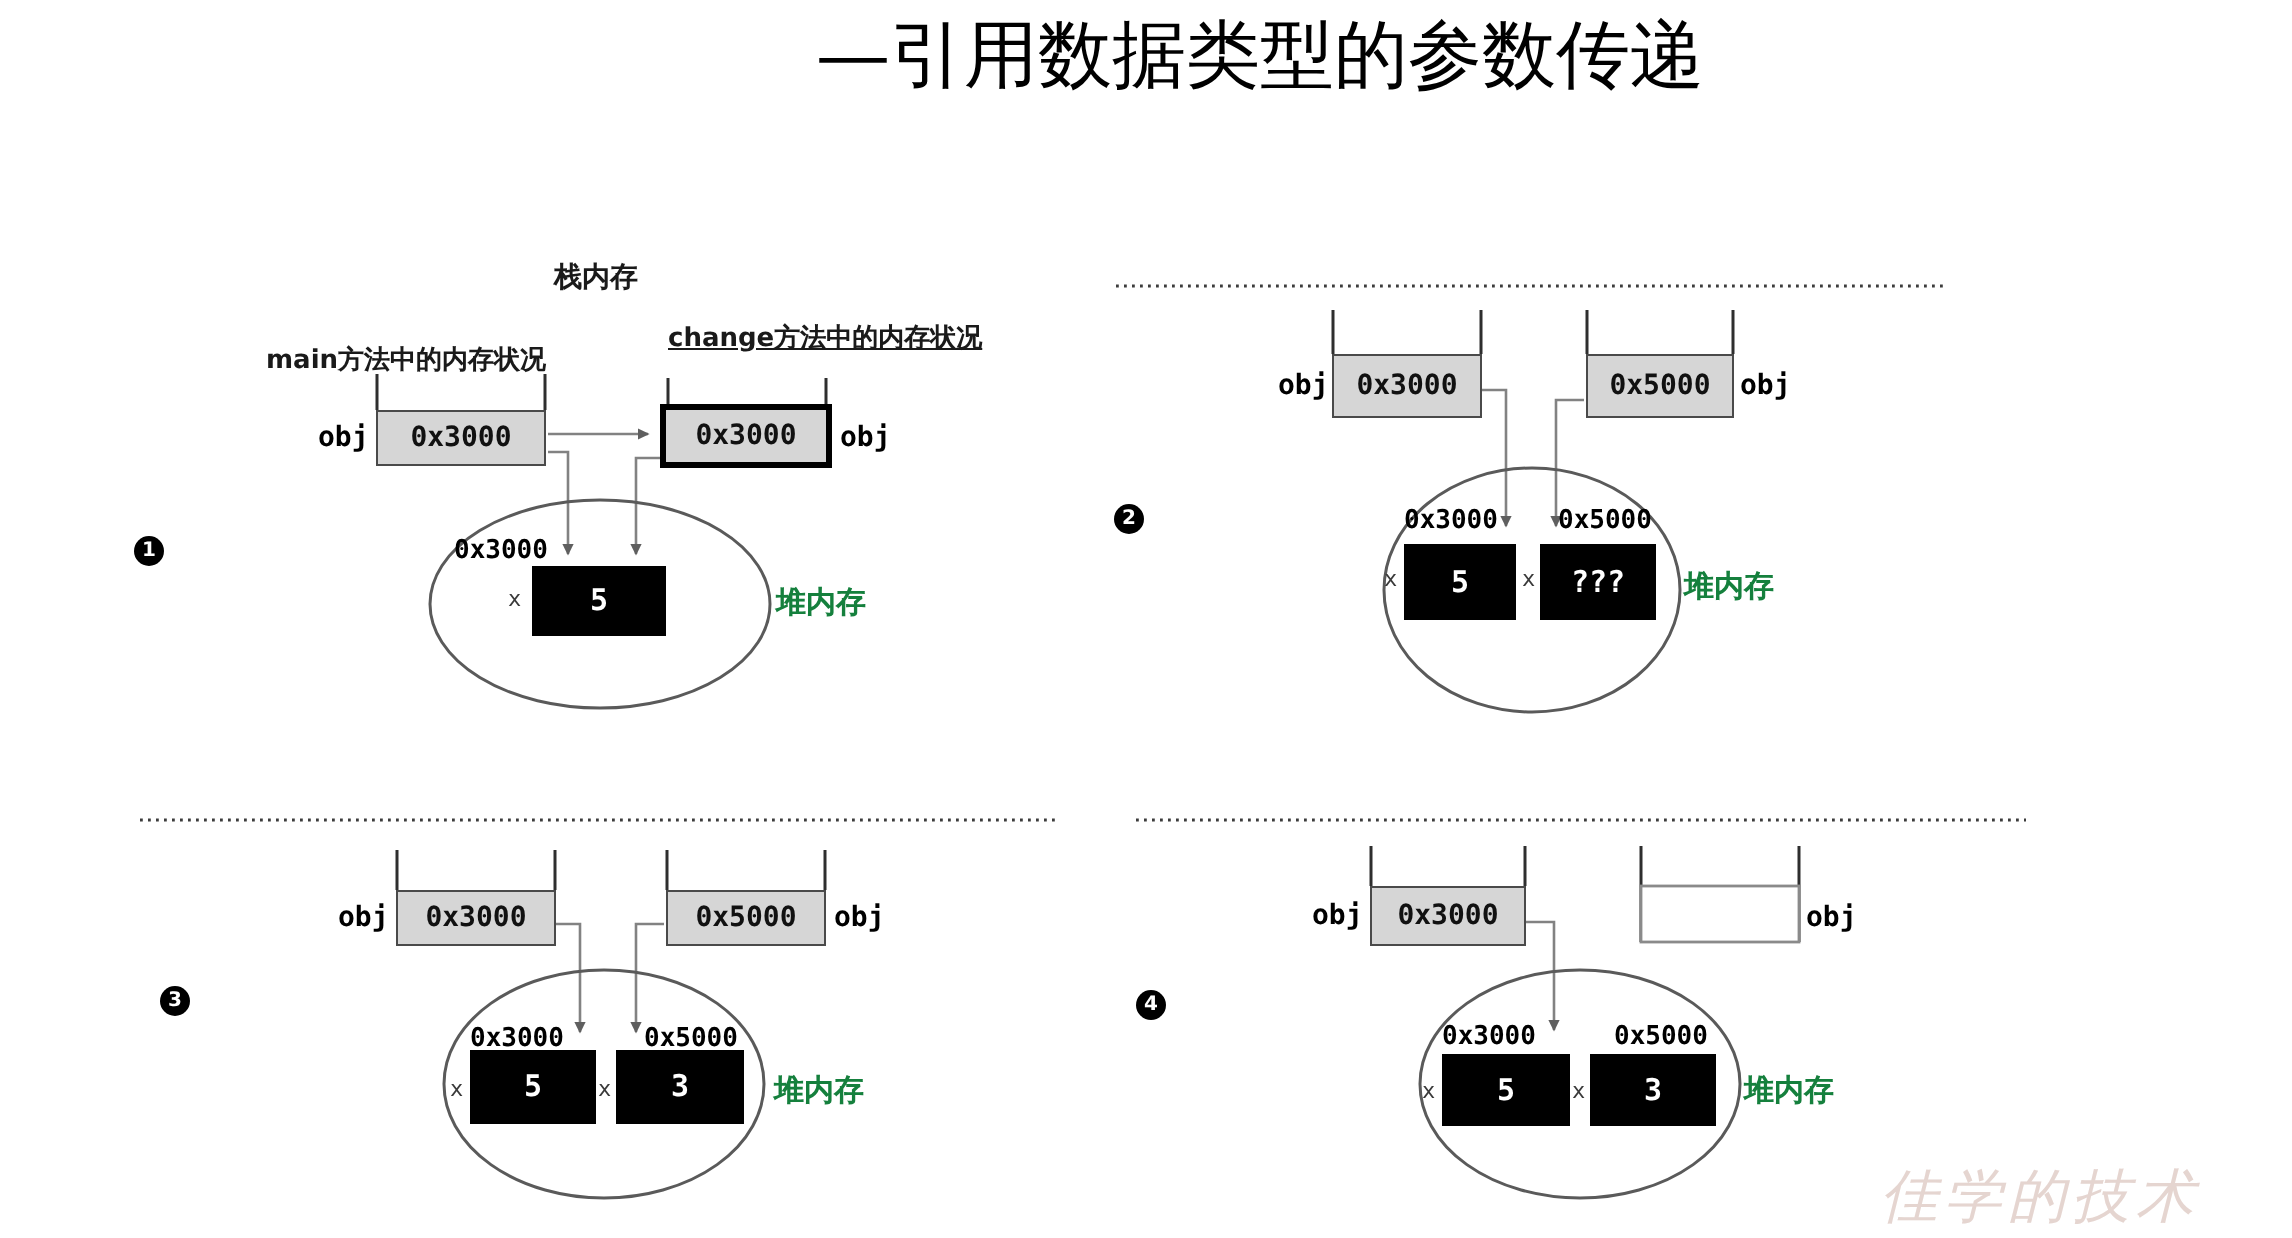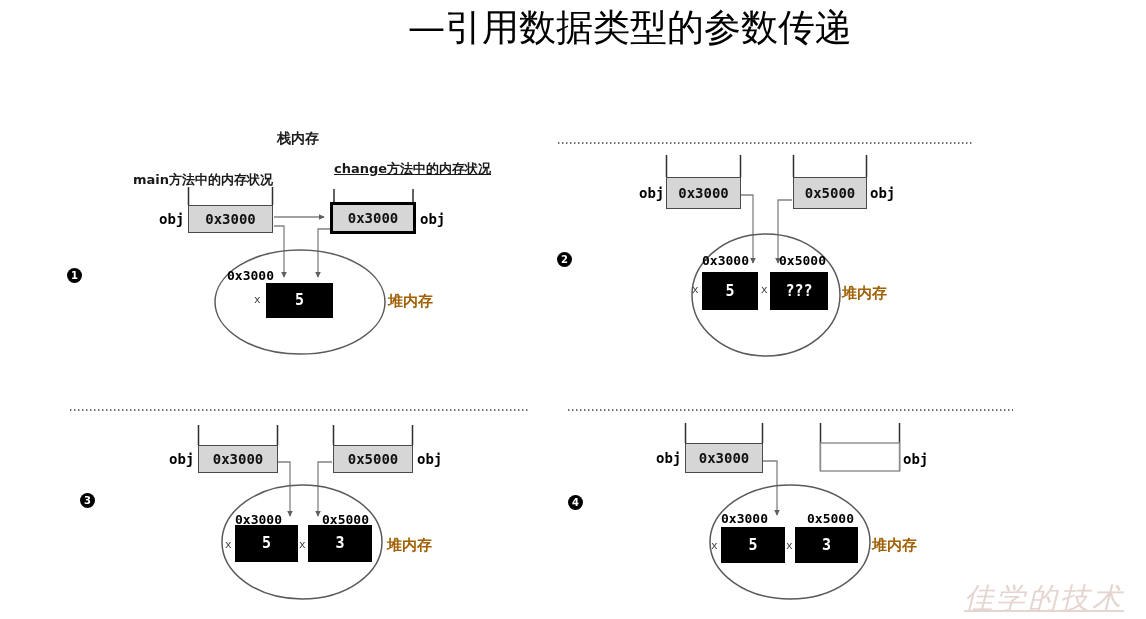--- a/index.html
+++ b/index.html
@@ -10,21 +10,21 @@
   .hdr{font-size:13px;font-weight:bold;color:#1a1a1a;white-space:nowrap;}
   .stackmem{font-size:14px;font-weight:bold;color:#1a1a1a;white-space:nowrap;}
   .sbox{box-sizing:border-box;background:#d6d6d6;border:1px solid #4a4a4a;text-align:center;
         font-family:"DejaVu Sans Mono",monospace;font-weight:bold;font-size:14px;color:#111;}
   .sbox.thick{border:3px solid #000;}
   .hbox{background:#000;color:#fff;text-align:center;
         font-family:"DejaVu Sans Mono",monospace;font-weight:bold;font-size:15px;}
   .addr{font-family:"DejaVu Sans Mono",monospace;font-weight:bold;font-size:13px;color:#000;white-space:nowrap;}
   .objlbl{font-family:"DejaVu Sans Mono",monospace;font-weight:bold;font-size:14px;color:#000;}
   .xlbl{font-family:"DejaVu Sans Mono",monospace;font-size:11px;color:#3a3a3a;}
-  .heaplbl{font-size:15px;font-weight:bold;color:#a16207;white-space:nowrap;}
+  .heaplbl{font-size:15px;font-weight:bold;color:#15803d;white-space:nowrap;}
   .badge{width:15px;height:15px;border-radius:50%;background:#000;color:#fff;text-align:center;
          line-height:15px;font-size:10px;font-weight:bold;font-family:"DejaVu Sans",sans-serif;}
   .watermark{font-family:"DejaVu Serif",serif;font-style:italic;font-size:29px;letter-spacing:3px;
              color:#e5d5d0;white-space:nowrap;}
   svg{position:absolute;left:0;top:0;}
   .dot{stroke:#3c3c3c;stroke-width:1.4;stroke-dasharray:1.4 2.6;fill:none;}
   .cont{stroke:#2e2e2e;stroke-width:1.5;fill:none;}
   .conn{stroke:#828282;stroke-width:1.3;fill:none;}
   .ell{stroke:#5a5a5a;stroke-width:1.5;fill:none;}
 </style>
@@ -127,15 +127,15 @@
 
   <div class="abs addr" style="left:721px;top:511px;">0x3000</div>
   <div class="abs addr" style="left:807px;top:511px;">0x5000</div>
   <div class="abs xlbl" style="left:711px;top:539px;">x</div>
   <div class="abs hbox" style="left:721px;top:527px;width:64px;height:36px;line-height:36px;">5</div>
   <div class="abs xlbl" style="left:786px;top:539px;">x</div>
   <div class="abs hbox" style="left:795px;top:527px;width:63px;height:36px;line-height:36px;">3</div>
   <div class="abs heaplbl" style="left:872px;top:536px;">堆内存</div>
   <div class="abs badge" style="left:568px;top:495px;">4</div>
 
-  <div class="abs watermark" style="left:964px;top:579px;text-decoration:underline;">佳学的技术</div>
+  <div class="abs watermark" style="left:940px;top:579px;">佳学的技术</div>
 
 </div>
 
 </body></html>

